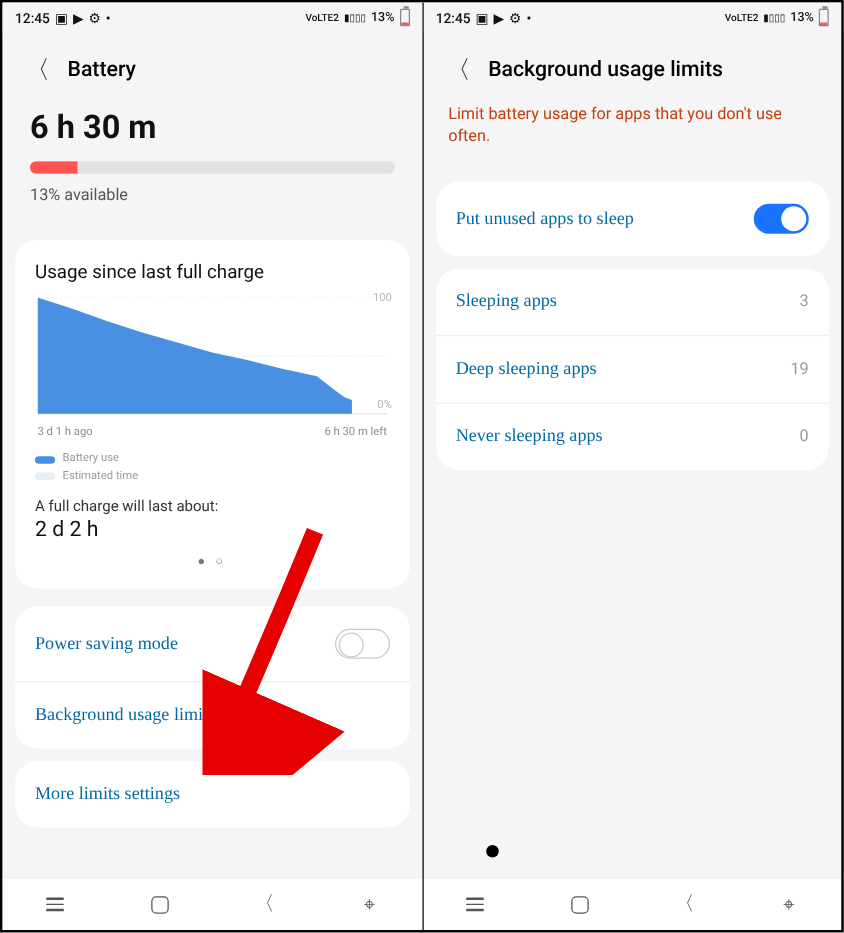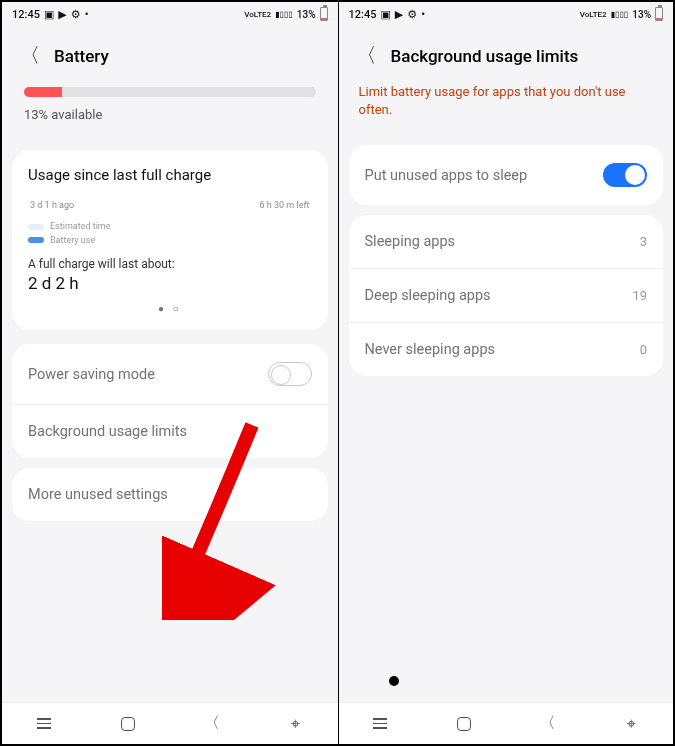--- a/index.html
+++ b/index.html
@@ -89,21 +89,21 @@
   .dots { text-align:center; margin-top:10px; font-size:10px; color:#777; letter-spacing:3px; }
 
   .row-card {
     background:#fff; border-radius:18px; margin: 10px 10px; padding: 0;
   }
   .row-item {
     display:flex; align-items:center; justify-content:space-between;
     padding: 18px 16px;
   }
   .row-item + .row-item { border-top:1px solid #f0f0f2; }
-  .row-label { font-size:14.5px; color:#737373; }
+  .row-label { font-size:14.5px; color:#0369a1;font-family:Liberation Serif, serif; }
   .toggle-off {
     width:44px; height:24px; border:1.5px solid #c8c8cc; border-radius:14px;
     position:relative; background:#fff;
   }
   .toggle-off::after {
     content:""; position:absolute; left:2px; top:2px; width:18px; height:18px;
     border:1.5px solid #c8c8cc; border-radius:50%; background:#fff;
   }
 
   
@@ -158,60 +158,71 @@
     </div>
   </div>
 
   <div class="header">
     <span class="back">〈</span>
     <span class="title">Battery</span>
   </div>
 
   <div class="content">
     <div class="hero">
+      <div class="time">6 h 30 m</div>
       <div class="prog">
         <div class="prog-fill" style="width:13%"></div>
       </div>
       <div class="avail">13% available</div>
     </div>
 
     <div class="card">
       <div class="card-title">Usage since last full charge</div>
+      <div class="chart">
+        <span class="ylab y100">100</span>
+        <span class="ylab y0">0%</span>
+        <svg viewBox="0 0 300 95" preserveAspectRatio="none">
+          <line x1="0" y1="0" x2="300" y2="0" stroke="#eee" stroke-dasharray="2 2"></line>
+          <line x1="0" y1="47" x2="300" y2="47" stroke="#eee" stroke-dasharray="2 2"></line>
+          <line x1="0" y1="93" x2="300" y2="93" stroke="#e5e5e8"></line>
+          <polygon fill="#4a90e2" points="0,0 30,9 60,19 90,28 120,36 150,44 180,50 210,57 240,63 255,74 264,80 270,82 270,93 0,93"></polygon>
+        </svg>
+      </div>
       <div class="chart-x">
         <span>3 d 1 h ago</span>
         <span>6 h 30 m left</span>
       </div>
       <div class="legend">
+        <div class="row">
+            <span class="swatch sw1"></span>
+            <span>Battery use</span>
+          </div>
         <div class="row">
             <span class="swatch sw2"></span>
             <span>Estimated time</span>
           </div>
-        <div class="row">
-            <span class="swatch sw1"></span>
-            <span>Battery use</span>
-          </div>
       </div>
       <div class="full-charge-label">A full charge will last about:</div>
       <div class="full-charge-value">2 d 2 h</div>
       <div class="dots">● ○</div>
     </div>
 
     <div class="row-card">
       <div class="row-item">
         <span class="row-label">Power saving mode</span>
         <span class="toggle-off"></span>
       </div>
       <div class="row-item">
         <span class="row-label">Background usage limits</span>
       </div>
     </div>
 
     <div class="row-card">
       <div class="row-item">
-        <span class="row-label">More unused settings</span>
+        <span class="row-label">More limits settings</span>
       </div>
     </div>
   </div>
 
   <div class="navbar">
     <div class="nav-btn">
         <div class="recents">
           <span></span>
           <span></span>
           <span></span>

